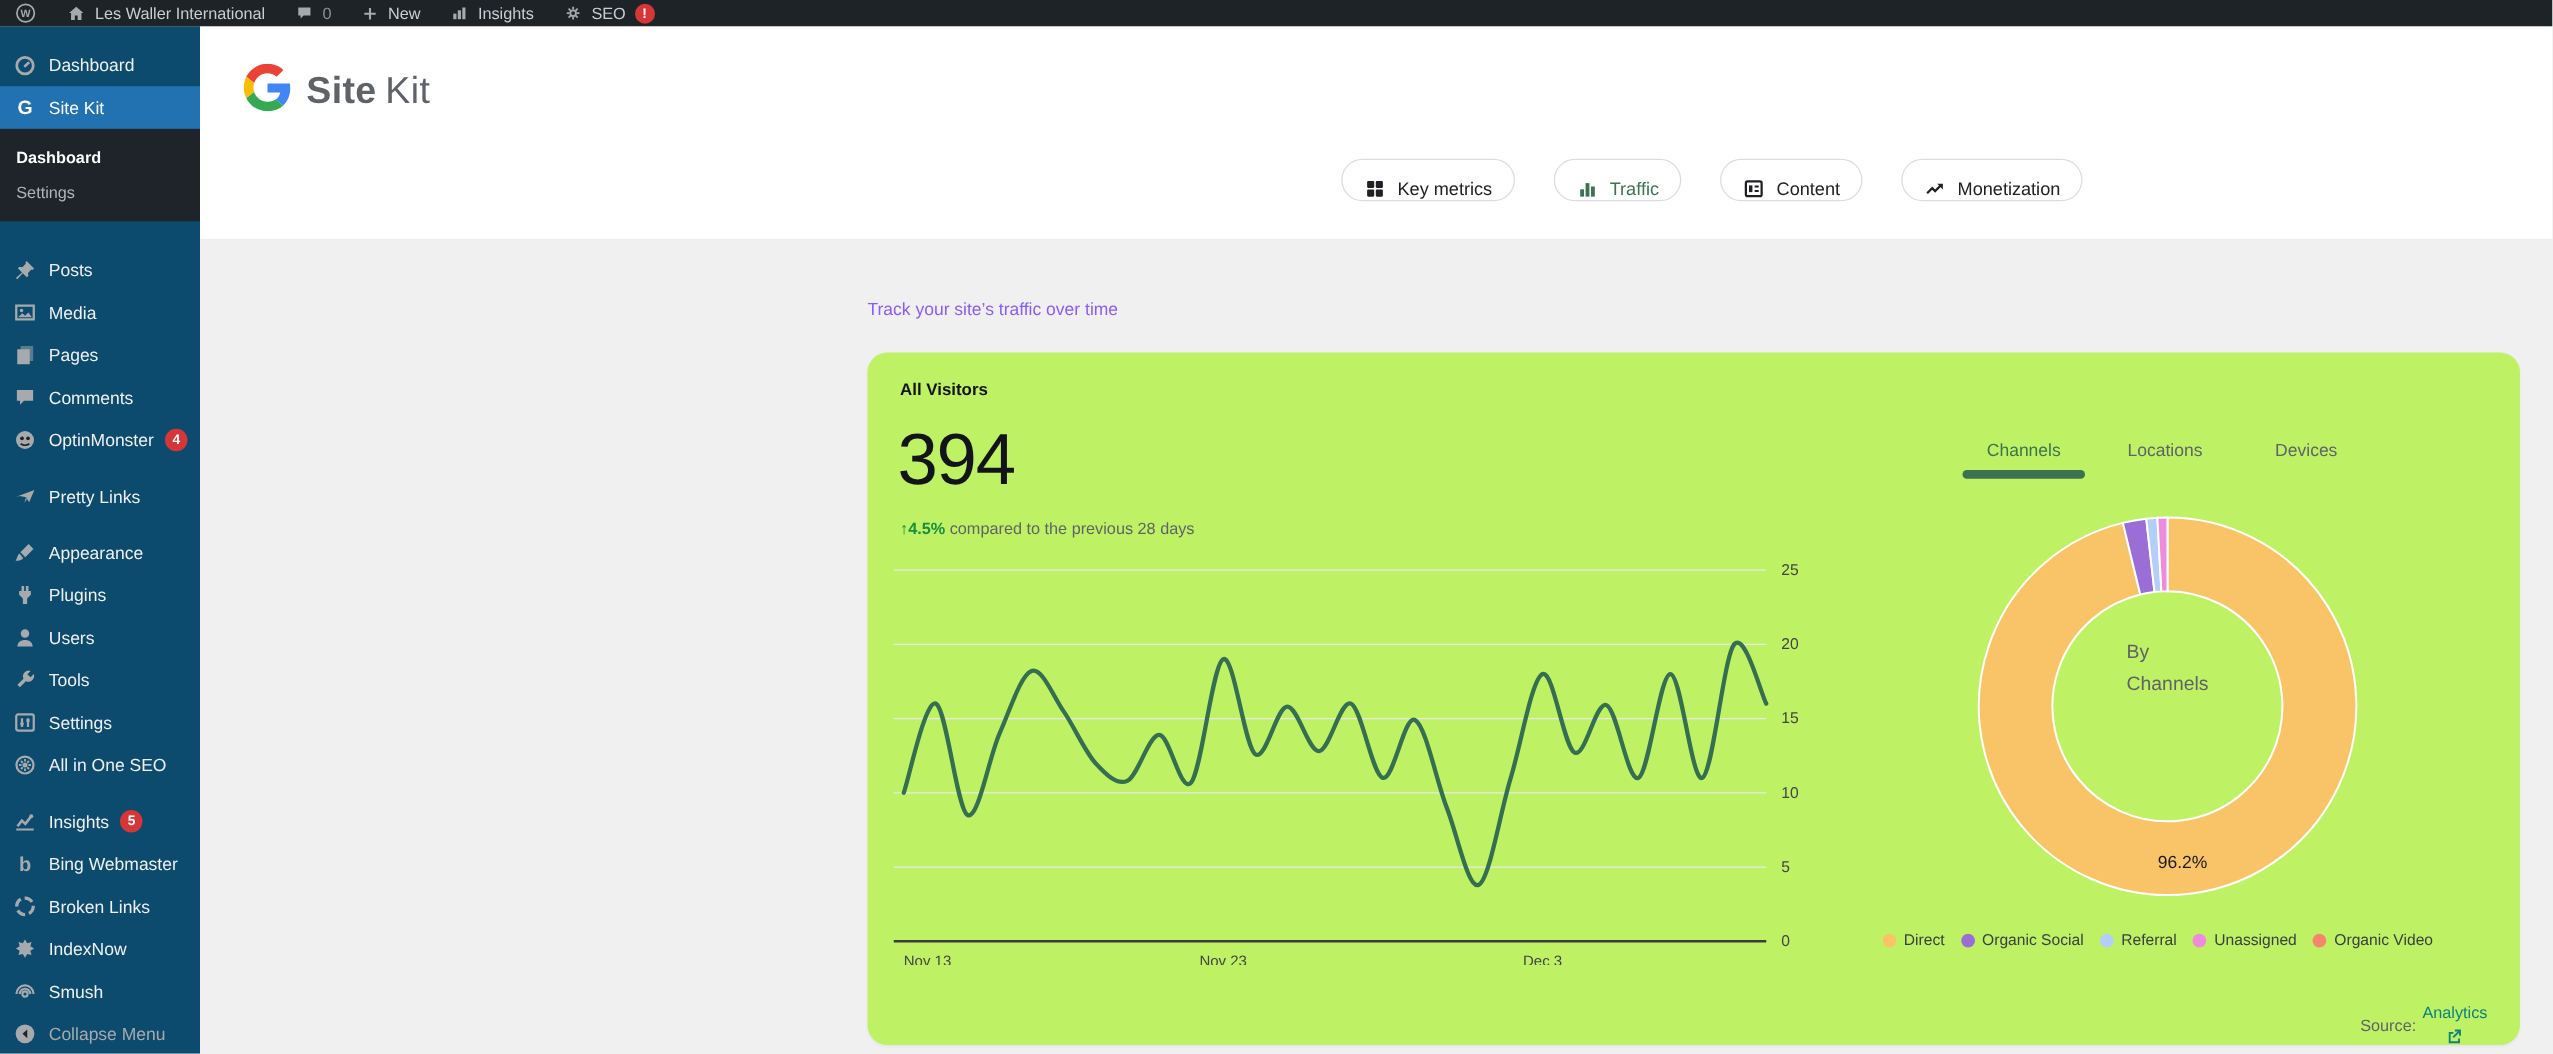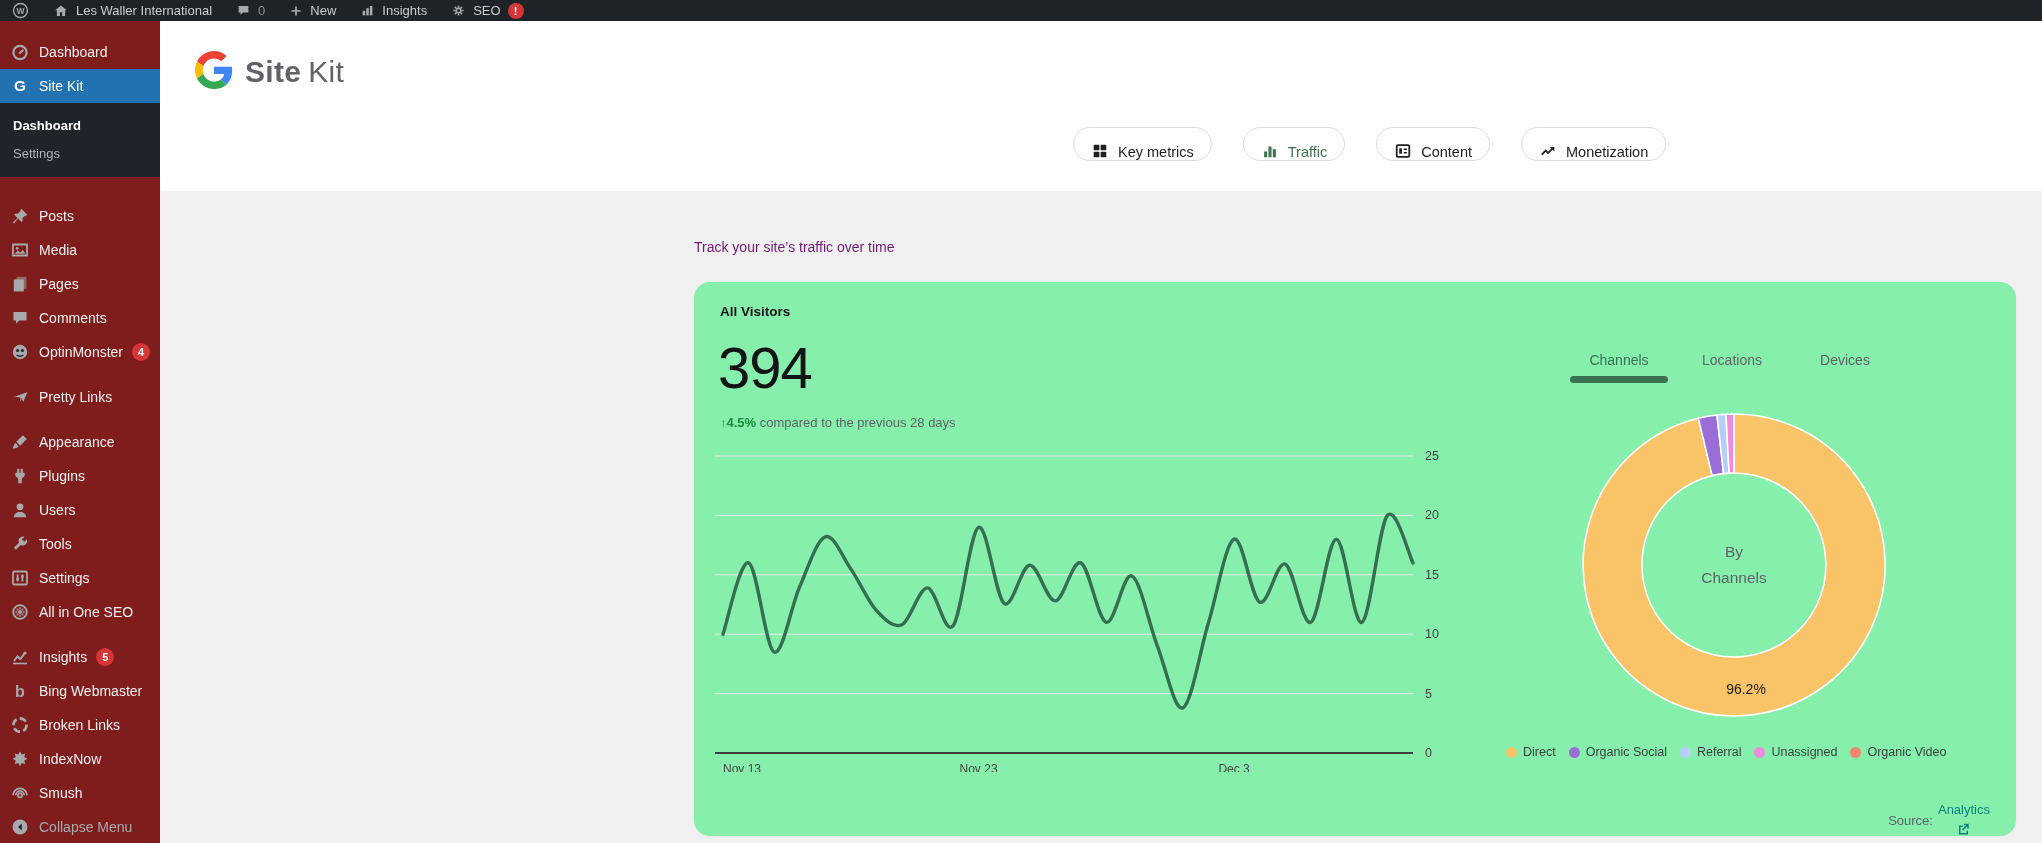--- a/index.html
+++ b/index.html
@@ -10,21 +10,21 @@
   #adminbar { position: absolute; top:0; left:0; width:100%; height:21px; background:#1d2327;
     display:flex; align-items:center; color:#c9ced3; font-size:13px; z-index:60; }
   .ab-item { display:flex; align-items:center; gap:7px; padding:0 12px; height:100%; cursor:pointer; white-space:nowrap; }
   .ab-item svg { display:block; }
   .ab-icon { color:#a7aaad; }
   .ab-dim { color:#8c9196; }
   .ab-badge { background:#d63638; color:#fff; border-radius:50%; width:16px; height:16px;
     display:flex; align-items:center; justify-content:center; font-size:11px; font-weight:bold; }
 
   
-  #sidebar { position:absolute; top:21px; left:0; width:160px; height:822px; background:#7f1d1d;
+  #sidebar { position:absolute; top:21px; left:0; width:160px; height:822px; background:#0c4a6e;
     color:#f0f0f1; font-size:14px; padding-top:14px; }
   .sb-item { height:34px; display:flex; align-items:center; gap:9px; padding-left:10px; cursor:pointer; position:relative; }
   .sb-item .sb-icon { width:20px; height:20px; flex:none; color:#a7aaad; display:flex; align-items:center; justify-content:center; }
   .sb-item.active { background:#2271b1; color:#fff; }
   .sb-item.active .sb-icon { color:#fff; }
   .sb-item.active::after { content:""; position:absolute; right:-8px; top:50%; margin-top:-8px;
     border:8px solid transparent; border-left-color:#2271b1; }
   .sb-item.muted { color:#a7aaad; }
   .sb-sep { height:11px; }
   .sb-badge { background:#d63638; color:#fff; border-radius:9px; min-width:18px; height:18px; padding:0 5px;
@@ -41,41 +41,41 @@
   #logo .w500 { font-weight:bold; margin-right:7px; }
 
   #tabs-row { position:absolute; left:913px; top:106px; display:flex; gap:31px; }
   .pill { height:34px; border:1px solid #dadce0; border-radius:17px; background:#fff; display:inline-flex;
     align-items:flex-end; gap:9px; padding:0 17px; font-size:14.5px; color:#202124; cursor:pointer; }
   .pill .p-icon { display:flex; color:#202124; }
   .pill.active { color:#3c7251; }
   .pill.active .p-icon { color:#3c7251; }
 
   #section-title { position:absolute; left:534px; top:183px; font-size:22px; color:#202124; }
-  #section-sub { position:absolute; left:534px; top:218px; font-size:14px; color:#701a75; }
-
-  #card { position:absolute; left:534px; top:261px; width:1322px; height:554px; background:#86efac;
+  #section-sub { position:absolute; left:534px; top:218px; font-size:14px; color:#8b5cf6; }
+
+  #card { position:absolute; left:534px; top:261px; width:1322px; height:554px; background:#bef264;
     border-radius:16px; box-shadow:0 1px 2px rgba(0,0,0,.04); }
   #metric-label { position:absolute; left:26px; top:22px; font-size:13.5px; font-weight:bold; color:#131418; }
   #metric-value { position:absolute; left:24px; top:52px; font-size:58px; font-weight:500; color:#131418; letter-spacing:-1px; }
   #metric-change { position:absolute; left:26px; top:133px; font-size:13px; color:#5f6368; }
   #metric-change .chg { color:#1a8e3f; font-weight:bold; }
 
   #line-svg { position:absolute; left:20px; top:160px; }
 
   #donut-tabs { position:absolute; left:876px; top:62px; display:flex; gap:15px; }
   .d-tab { width:98px; height:31px; display:flex; align-items:center; justify-content:center;
     font-size:14px; color:#5f6368; cursor:pointer; position:relative; }
   .d-tab.active { color:#3c7251; }
   .d-tab.active::after { content:""; position:absolute; left:0; bottom:-8px; width:98px; height:7px;
     background:#3c7251; border-radius:4px; }
 
   #donut-svg { position:absolute; left:880px; top:123px; }
-  #donut-center { position:absolute; left:1040px; top:257px; transform:translateX(-50%);
-    text-align:center; font-size:15.5px; color:#5f6368; line-height:26px; }
+  #donut-center { position:absolute; left:1040px; top:227px; transform:translateX(-50%);
+    font-size:15.5px; color:#5f6368; line-height:26px; }
   #donut-pct { position:absolute; left:1052px; top:399px; transform:translateX(-50%); font-size:14px; color:#1a1a1a; }
 
   #legend { position:absolute; left:812px; top:463px; display:flex; gap:13px; align-items:center; }
   .lg-item { display:flex; align-items:center; gap:6px; font-size:12.5px; color:#3c4043; white-space:nowrap; }
   .lg-dot { width:11px; height:11px; border-radius:50%; flex:none; }
 
   #source-row { position:absolute; right:26px; top:520px; display:flex; align-items:center; gap:5px; font-size:13px; }
   #source-label { color:#5f6368; }
   #source-link { color:#0e8080; cursor:pointer; display:flex; align-items:center; gap:4px;flex-direction:column; }
 </style>

